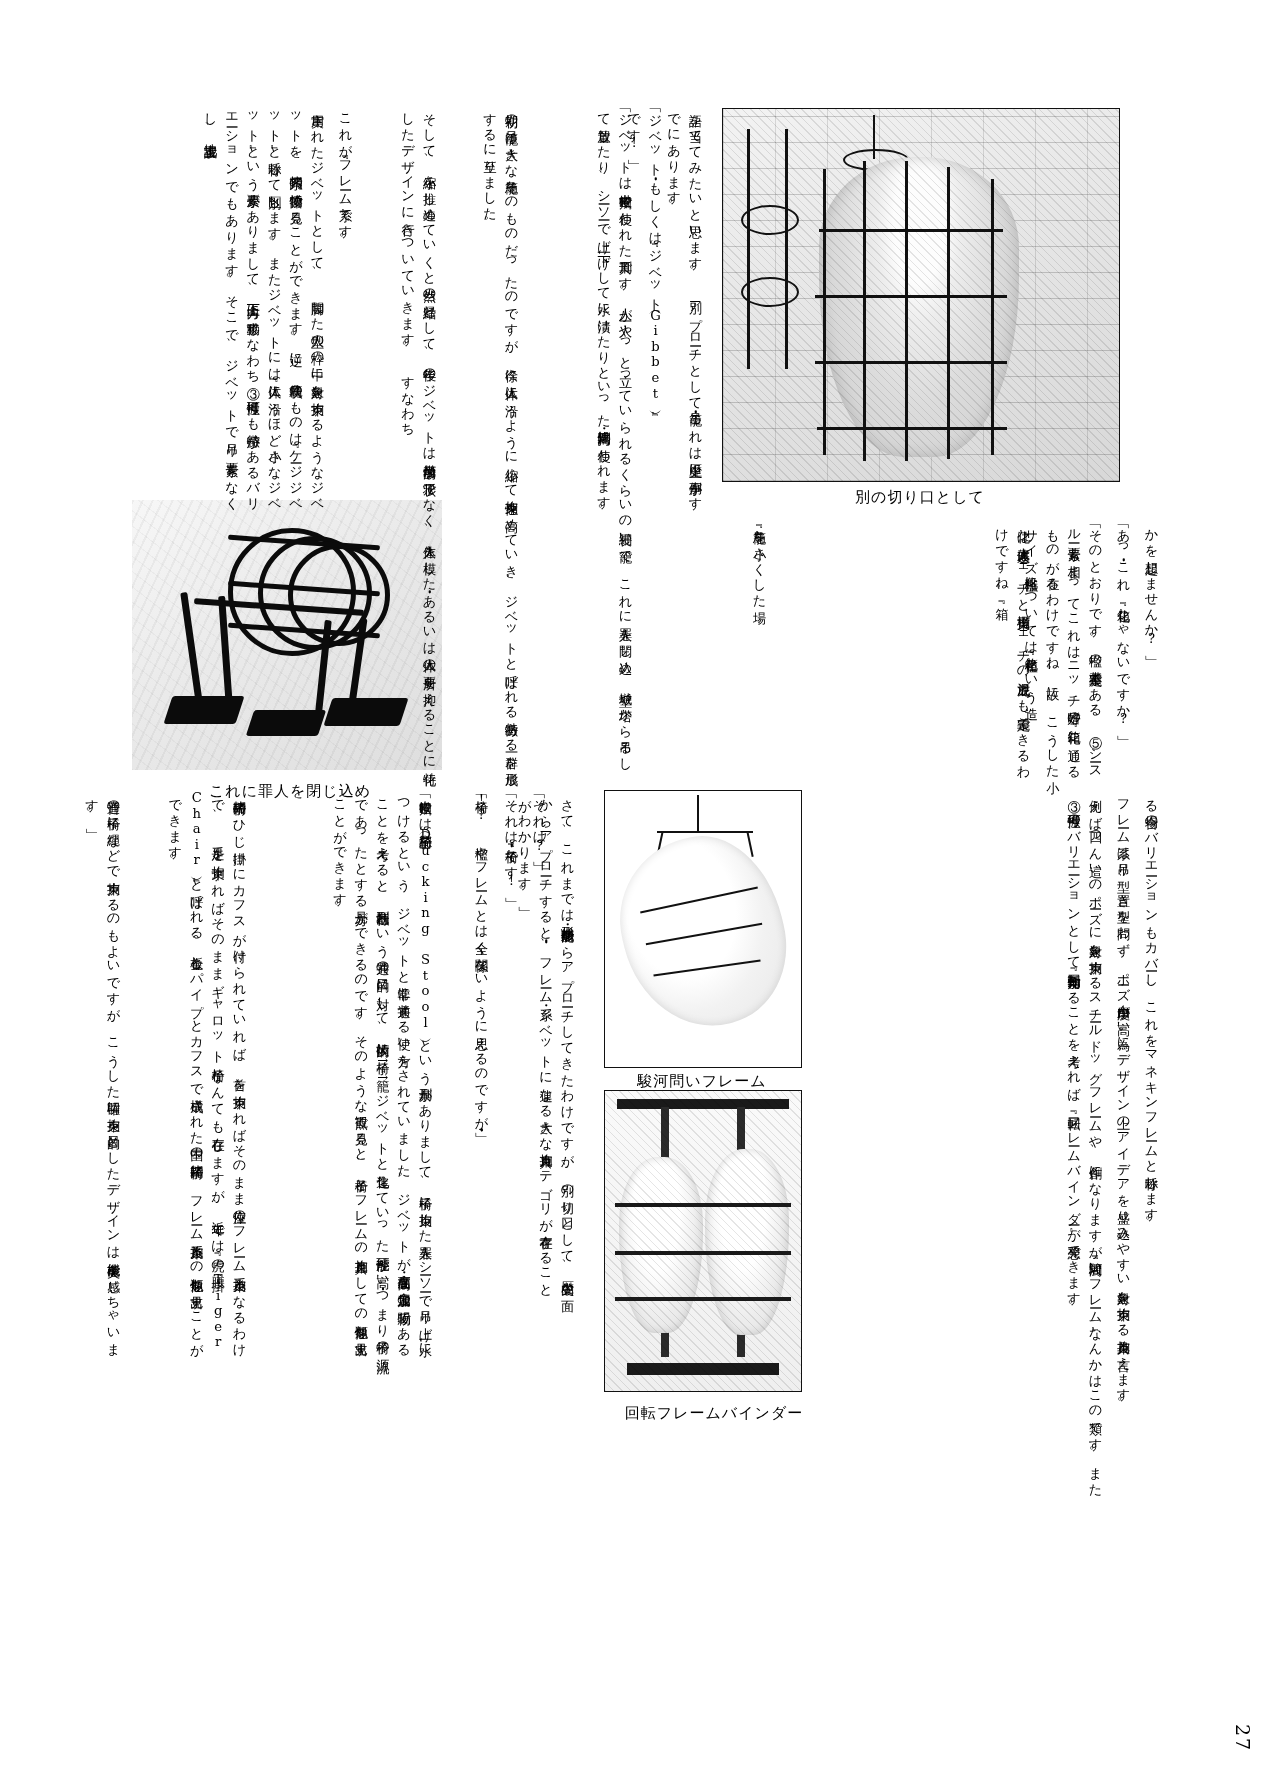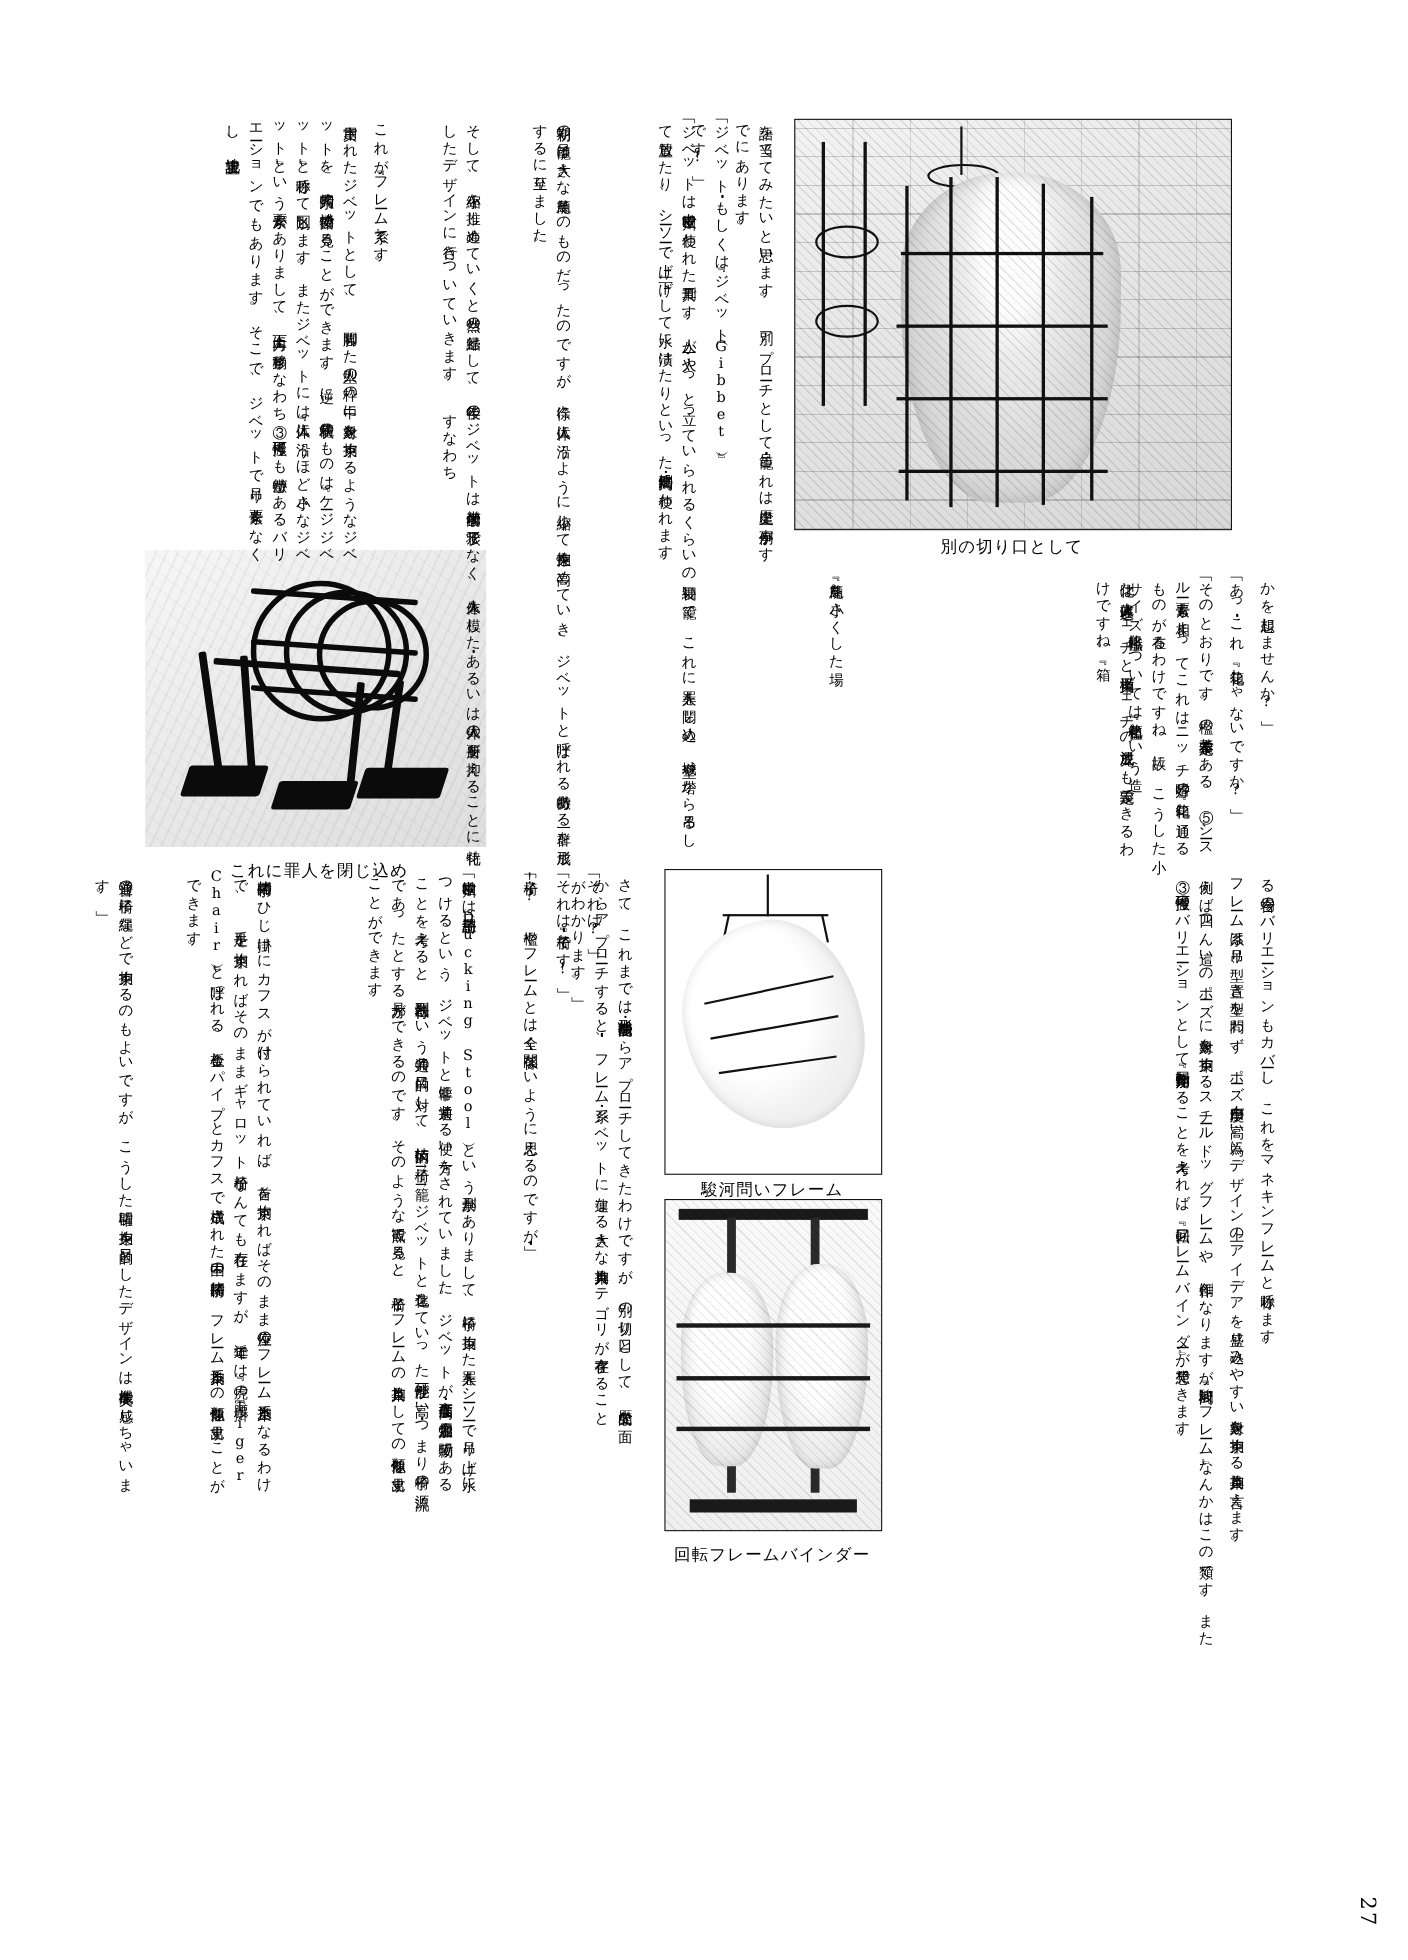--- a/index.html
+++ b/index.html
@@ -207,21 +207,21 @@
     <div class="post" style="left:56px; top:16px; width:8px; height:250px;"></div>
     <div class="post" style="left:132px; top:16px; width:8px; height:250px;"></div>
     <div class="figA" style="left:14px; top:66px; width:84px; height:176px;"></div>
     <div class="figB" style="left:100px; top:58px; width:84px; height:186px;"></div>
     <div class="dark" style="left:10px; top:112px; width:176px; height:4px;"></div>
     <div class="dark" style="left:10px; top:160px; width:176px; height:4px;"></div>
     <div class="dark" style="left:10px; top:206px; width:176px; height:4px;"></div>
     <div class="dark" style="left:22px; top:272px; width:152px; height:12px;"></div>
     <div class="hatch"></div>
   </div>
-  <div class="caption" style="left:584px; top:1404px; width:236px;">回転フレームバインダー</div>
+  <div class="caption" style="left:596px; top:1404px; width:236px;">回転フレームバインダー</div>
 
   <div class="vtext" style="left:1140px; top:790px; height:700px; width:22px;">る場合のバリエーションもカバーし、これをマネキンフレームと呼称します。</div>
   <div class="vtext" style="left:1112px; top:790px; height:700px; width:22px;">フレーム系は吊り型、置き型を問わず、ポーズ自由度が高い為にデザイン上のアイデアを盛り込みやすい対象を拘束する拘束具と言えます。</div>
   <div class="vtext" style="left:1062px; top:790px; height:700px; width:44px;">例えば四つん這いのポーズに対象を拘束するスチールドッグフレームや、創作になりますが『駿河問いフレーム』なんかはこの類です。また③可搬性のバリエーションとして『回転動作』加えることを考えれば、『回転フレームバインダー』が発想できます。</div>
 
   <div class="vtext" style="left:1140px; top:520px; height:250px; width:22px;">かを想起しませんか?」</div>
   <div class="vtext" style="left:1112px; top:520px; height:250px; width:22px;">「あっ・・これ、『箱化』じゃないですか?」</div>
   <div class="vtext" style="left:1040px; top:520px; height:252px; width:66px;">「そのとおりです。檻の基本定義である ⑤シースルー要素も相まってこれはニッチ嗜好の『箱化』に通じるものが在るわけですね。故に、こうした小サイズ化獣檻については『箱化檻』という造</div>
   <div class="vtext" style="left:986px; top:520px; height:252px; width:48px;">化』は人体改造フェチと檻拘束フェチの混成児とも定義できるわけですね。『箱</div>
   <div class="vtext" style="left:748px; top:520px; height:252px; width:22px;">『鳥籠』を小さくした場</div>

